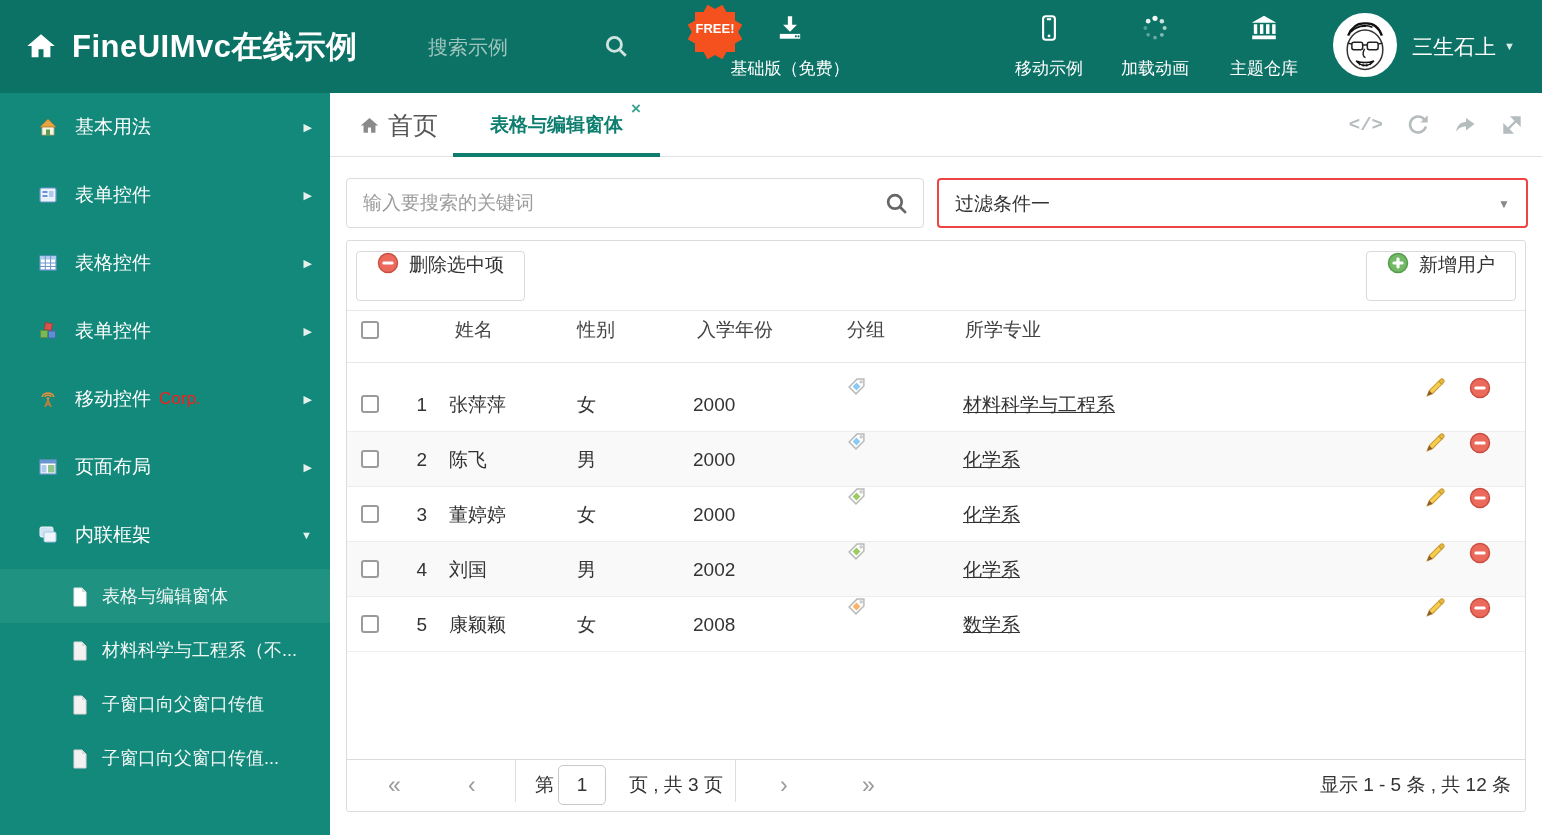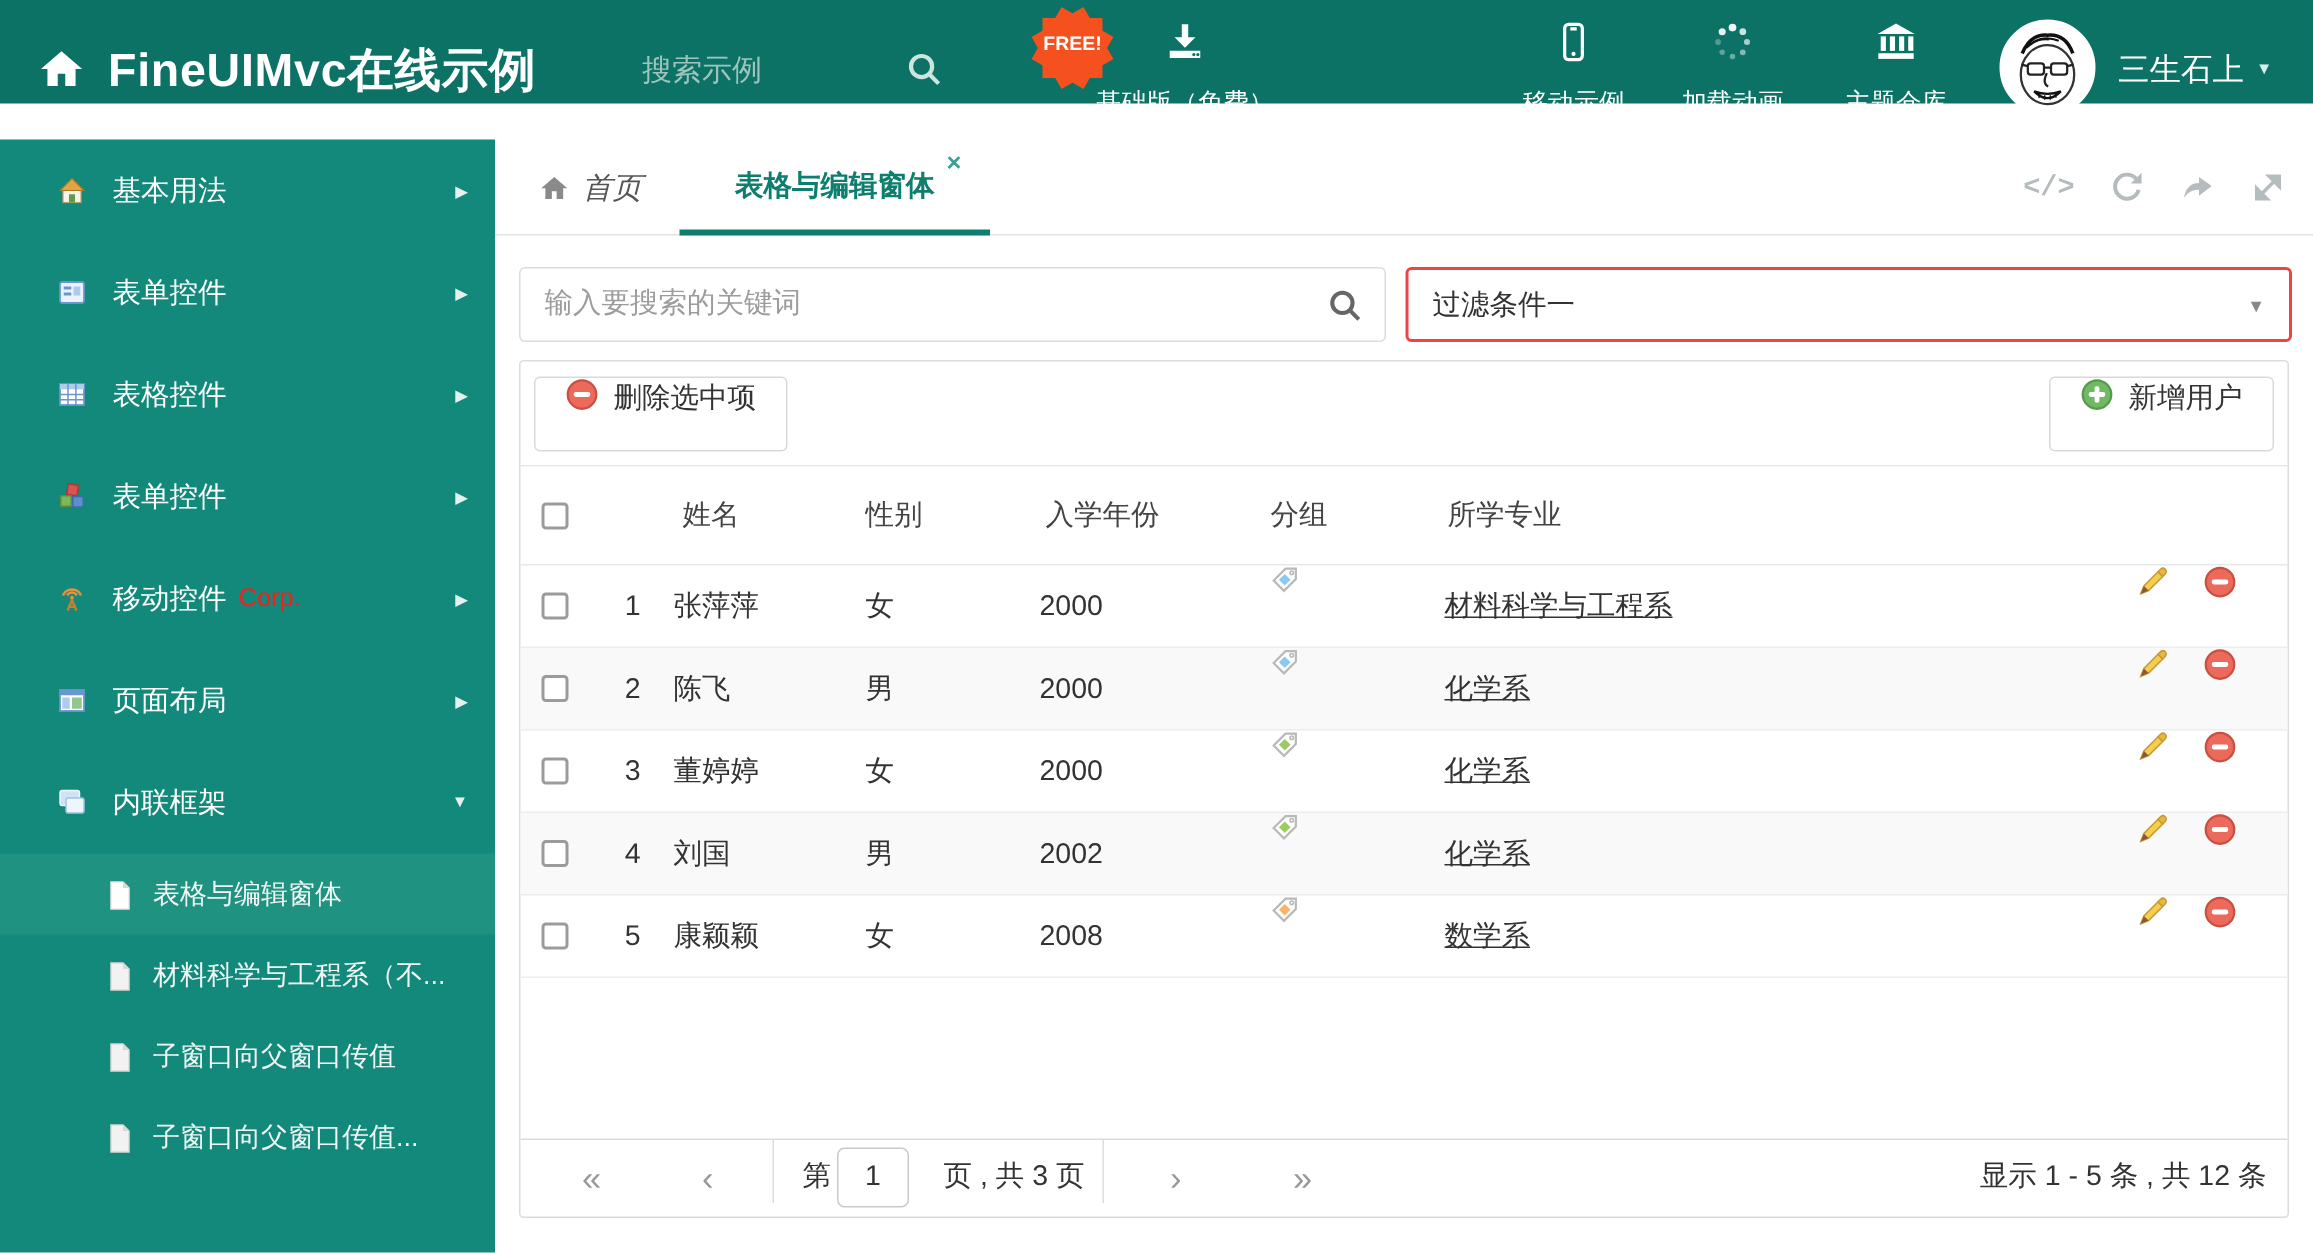--- a/index.html
+++ b/index.html
@@ -5,21 +5,21 @@
   :root{
     --header_bg:#0B7265; --sidebar_bg:#12897A; --selected_bg:#1F9282;
     --accent:#0E7E6F; --free_badge:#F4511E;
     --tag_blue:#8CC8F4; --tag_green:#9CCB62; --tag_orange:#F9B36B; --corp_red:#FF1A1A;
   }
   *{margin:0;padding:0;box-sizing:border-box;font-family:"Liberation Sans","DejaVu Sans",sans-serif;}
   html,body{width:1542px;height:835px;overflow:hidden;background:#fff;}
   svg{display:block;}
 
   
-  .topbar{position:absolute;left:0;top:0;width:1542px;height:69px;background:var(--header_bg);z-index:5;}
+  .topbar{position:absolute;left:0;top:0;width:1542px;height:93px;background:var(--header_bg);z-index:5;}
   .logo-icon{position:absolute;left:26px;top:31px;width:30px;height:30px;color:#fff;}
   .app-title{position:absolute;left:72px;top:0;height:93px;line-height:93px;font-size:31px;font-weight:bold;color:#fff;letter-spacing:.5px;}
   .hdr-search{position:absolute;left:428px;top:28px;width:165px;height:38px;background:transparent;border:none;outline:none;color:#cfe4e0;font-size:20px;}
   .hdr-search::placeholder{color:#9ec4bd;}
   .hdr-search-icon{position:absolute;left:603px;top:33px;width:26px;height:26px;color:#cfe3df;}
   .free-badge{position:absolute;left:684px;top:1px;width:62px;height:62px;z-index:6;}
   .free-badge-label{position:absolute;left:0;top:20px;width:62px;text-align:center;font-size:13px;font-weight:bold;color:#fff;}
   .nav-item{position:absolute;top:0;height:93px;width:130px;color:#fff;cursor:pointer;}
   .nav-item .n-icon{position:absolute;left:50px;top:13px;width:30px;height:30px;color:#fff;}
   .nav-item .n-label{position:absolute;left:0;top:57px;width:130px;text-align:center;font-size:17px;color:#fff;white-space:nowrap;}
@@ -33,21 +33,21 @@
   .s-item .s-icon{width:20px;height:20px;margin-right:17px;flex:none;}
   .s-item .s-caret{position:absolute;right:18px;font-size:11px;color:#e6f1ee;}
   .s-badge{color:var(--corp_red);font-size:17px;margin-left:8px;}
   .s-sub{height:54px;display:flex;align-items:center;padding-left:72px;font-size:18px;color:#f0f7f5;position:relative;cursor:pointer;}
   .s-sub .f-icon{width:16px;height:19px;margin-right:14px;flex:none;}
   .s-sub.selected{background:var(--selected_bg);}
 
   
   .main{position:absolute;left:330px;top:93px;width:1212px;height:742px;background:#fff;}
   .tabbar{position:absolute;left:0;top:0;width:1212px;height:64px;border-bottom:1px solid #e2e2e2;background:#fff;}
-  .tab-home{position:absolute;left:30px;top:0;height:64px;display:flex;align-items:center;gap:9px;color:#555;font-size:20px;cursor:pointer;font-style:italic;}
+  .tab-home{position:absolute;left:30px;top:0;height:64px;display:flex;align-items:center;gap:9px;color:#555;font-size:25px;cursor:pointer;}
   .tab-home .t-icon{width:19px;height:19px;color:#8a8a8a;}
   .tab-active{position:absolute;left:123px;top:0;width:207px;height:64px;text-align:center;line-height:64px;font-size:19px;font-weight:bold;color:var(--accent);cursor:pointer;}
   .tab-underline{position:absolute;left:123px;bottom:-1px;width:207px;height:4px;background:var(--accent);}
   .tab-close{position:absolute;left:301px;top:7px;font-size:17px;font-weight:bold;color:#3aa293;cursor:pointer;line-height:1;}
   .tb-icons{position:absolute;right:18px;top:0;height:64px;display:flex;align-items:center;gap:23px;color:#b5bcbe;}
   .tb-icons .h-ic{width:24px;height:24px;cursor:pointer;}
   .code-glyph{font-family:"Liberation Mono","DejaVu Sans Mono",monospace;font-size:19px;font-weight:bold;cursor:pointer;}
 
   .search-box{position:absolute;left:16px;top:85px;width:578px;height:50px;border:1px solid #dcdcdc;border-radius:4px;background:#fff;}
   .search-box input{width:100%;height:100%;border:none;outline:none;background:transparent;padding:0 46px 0 16px;font-size:19px;color:#333;}
@@ -56,21 +56,21 @@
   .filter-box{position:absolute;left:607px;top:85px;width:591px;height:50px;border:2px solid #ef4444;border-radius:4px;line-height:48px;padding-left:16px;font-size:19px;color:#333;cursor:pointer;background:#fff;}
   .filter-box .fb-caret{position:absolute;right:16px;top:0;font-size:12px;color:#888;}
 
   .panel{position:absolute;left:16px;top:147px;width:1180px;height:572px;border:1px solid #dcdcdc;border-radius:3px;background:#fff;}
   .toolbar{position:absolute;left:0;top:0;width:100%;height:70px;border-bottom:1px solid #e7e7e7;}
   .btn{position:absolute;top:10px;height:50px;display:flex;align-items:flex-start;gap:10px;padding:0 20px;border:1px solid #d9d9d9;border-radius:4px;font-size:19px;color:#333;background:#fff;cursor:pointer;}
   .btn-delete{left:9px;}
   .btn-add{right:9px;}
   .b-icon{width:22px;height:22px;flex:none;}
 
-  .thead{position:absolute;left:0;top:70px;width:100%;height:66px;border-bottom:1px solid #e7e7e7;font-size:19px;color:#444;}
+  .thead{position:absolute;left:0;top:56px;width:100%;height:66px;border-bottom:1px solid #e7e7e7;font-size:19px;color:#444;}
   .thead span{position:absolute;top:0;line-height:66px;}
   .checkbox{position:absolute;width:18px;height:18px;border:2px solid #9b9b9b;border-radius:3px;background:#fff;cursor:pointer;}
   .thead .checkbox{left:14px;top:24px;}
 
   .row{position:absolute;left:0;width:100%;height:55px;border-bottom:1px solid #ededed;font-size:19px;color:#333;}
   .row.alt{background:#f9f9f9;}
   .row span{position:absolute;top:0;line-height:55px;}
   .row .checkbox{left:14px;top:18px;}
   .c-num{left:44px;width:36px;text-align:right;}
   .c-name{left:102px;}

